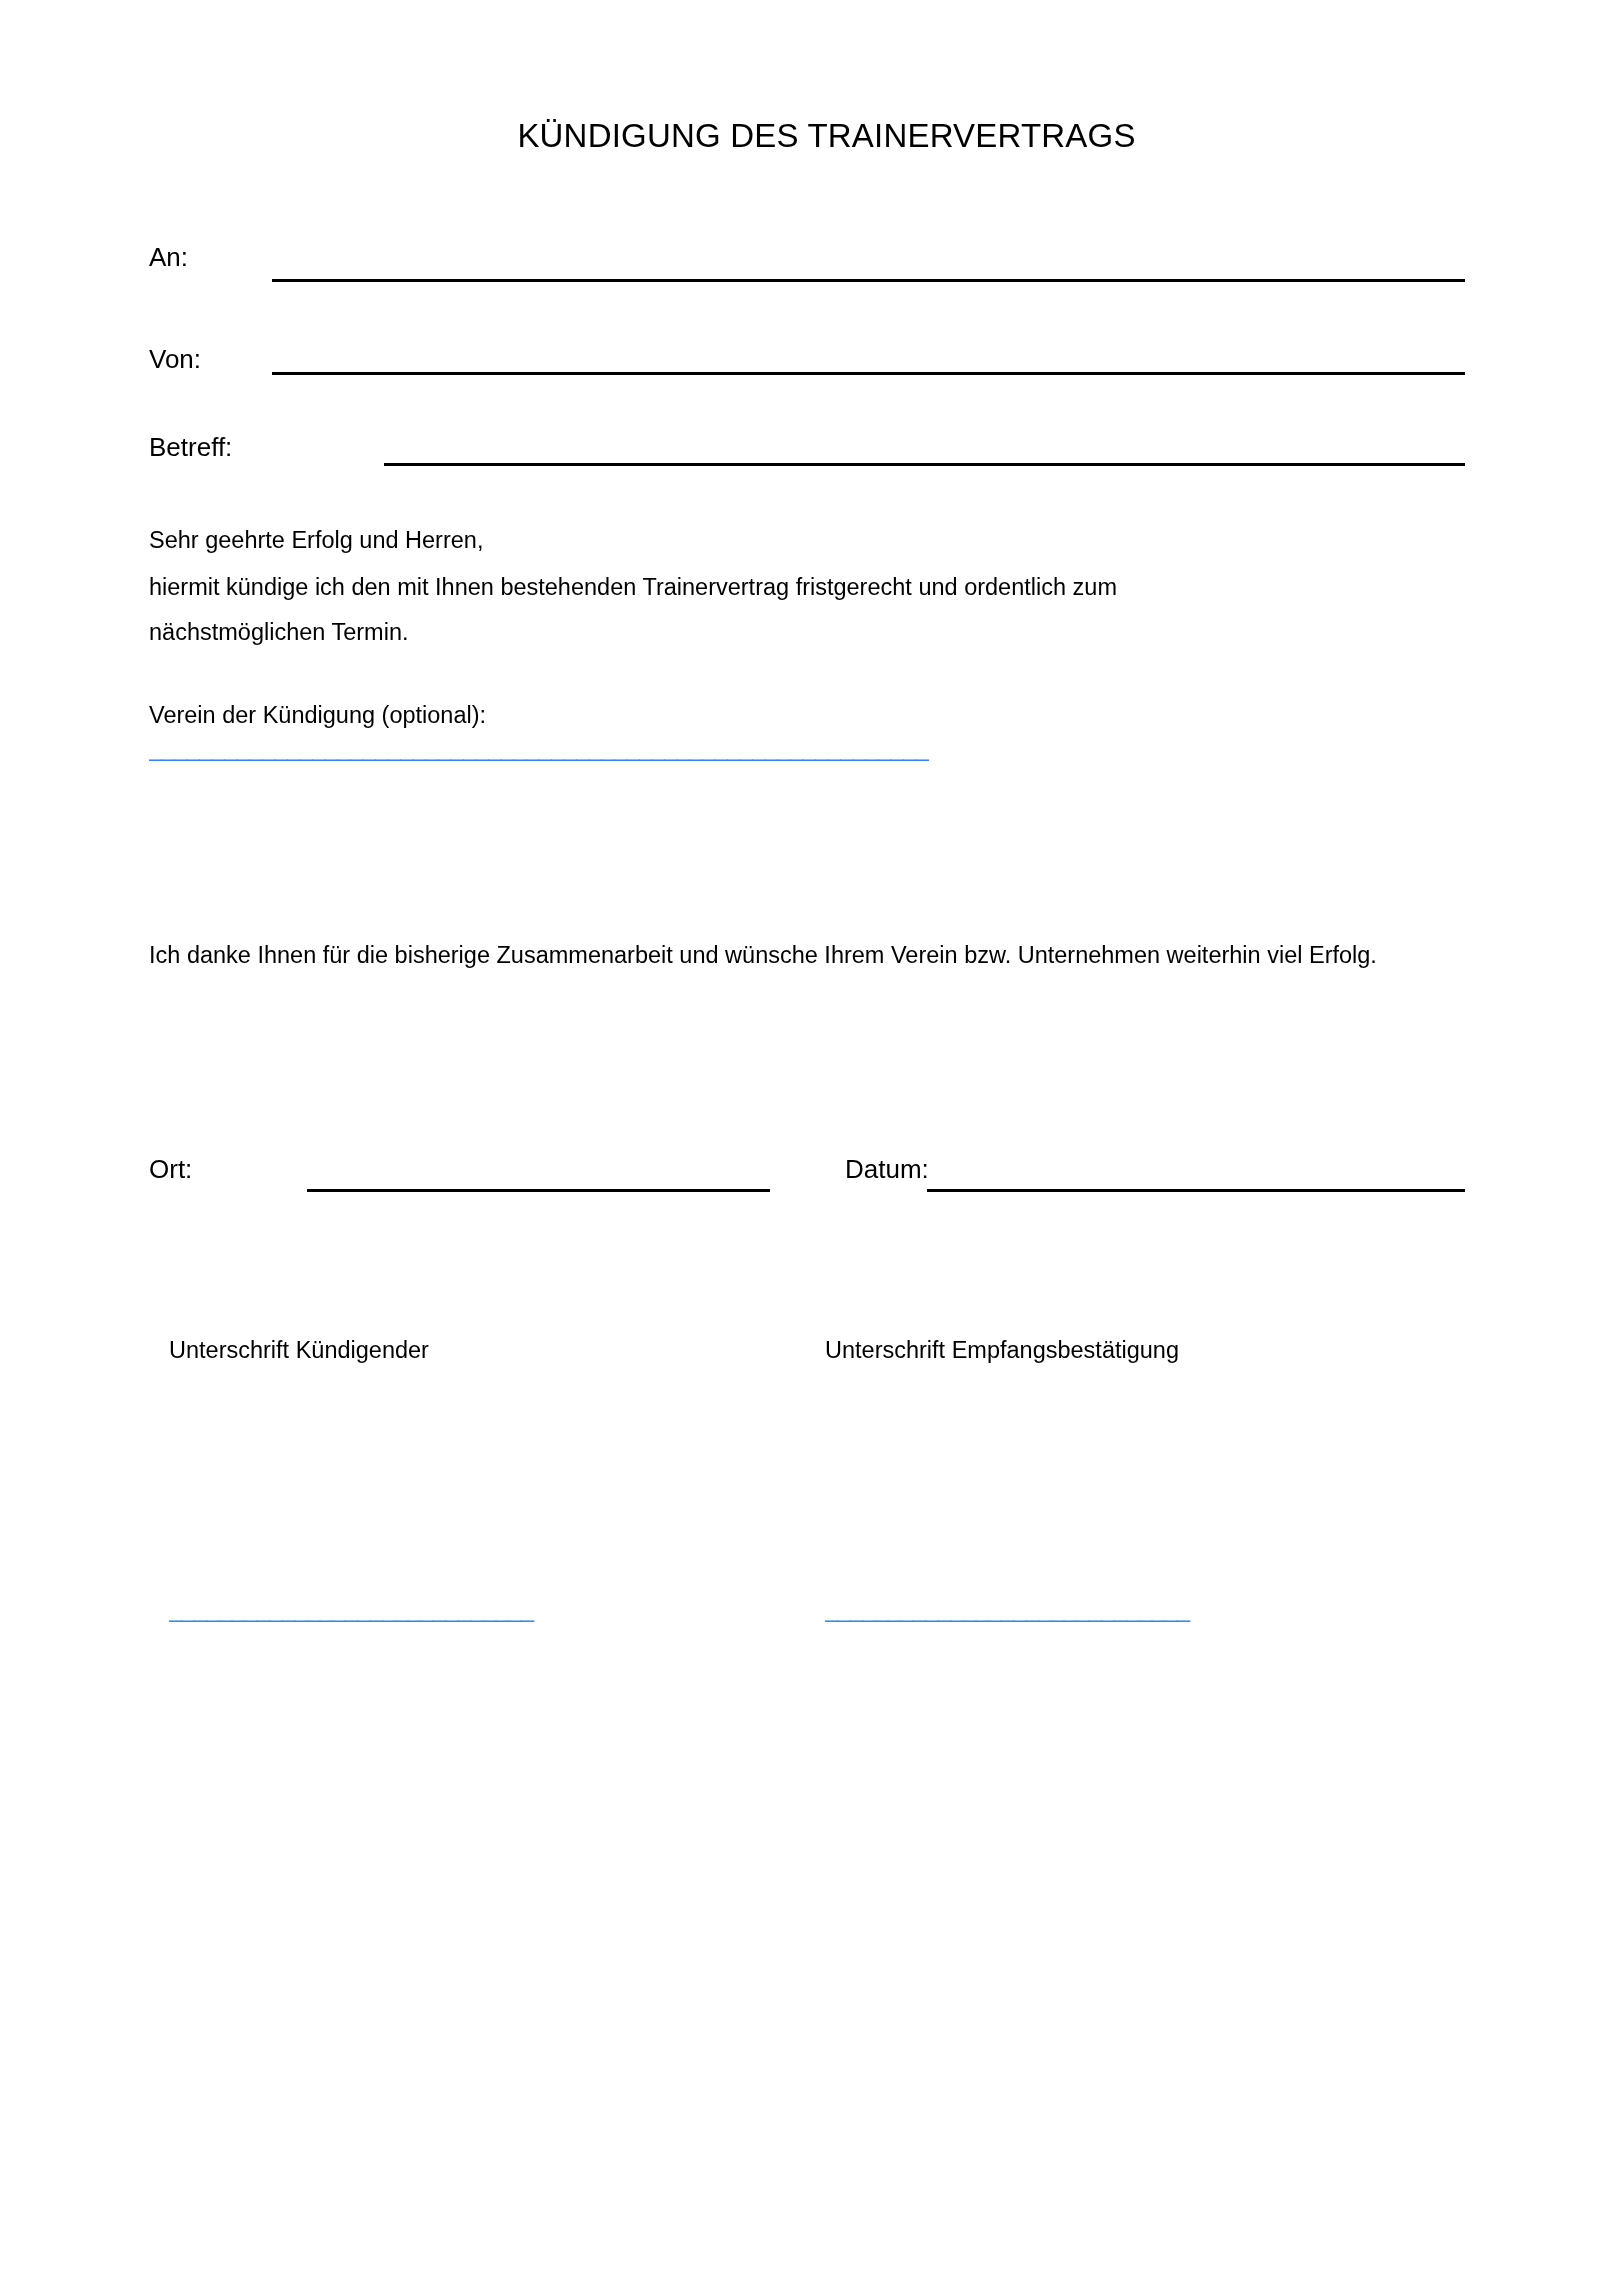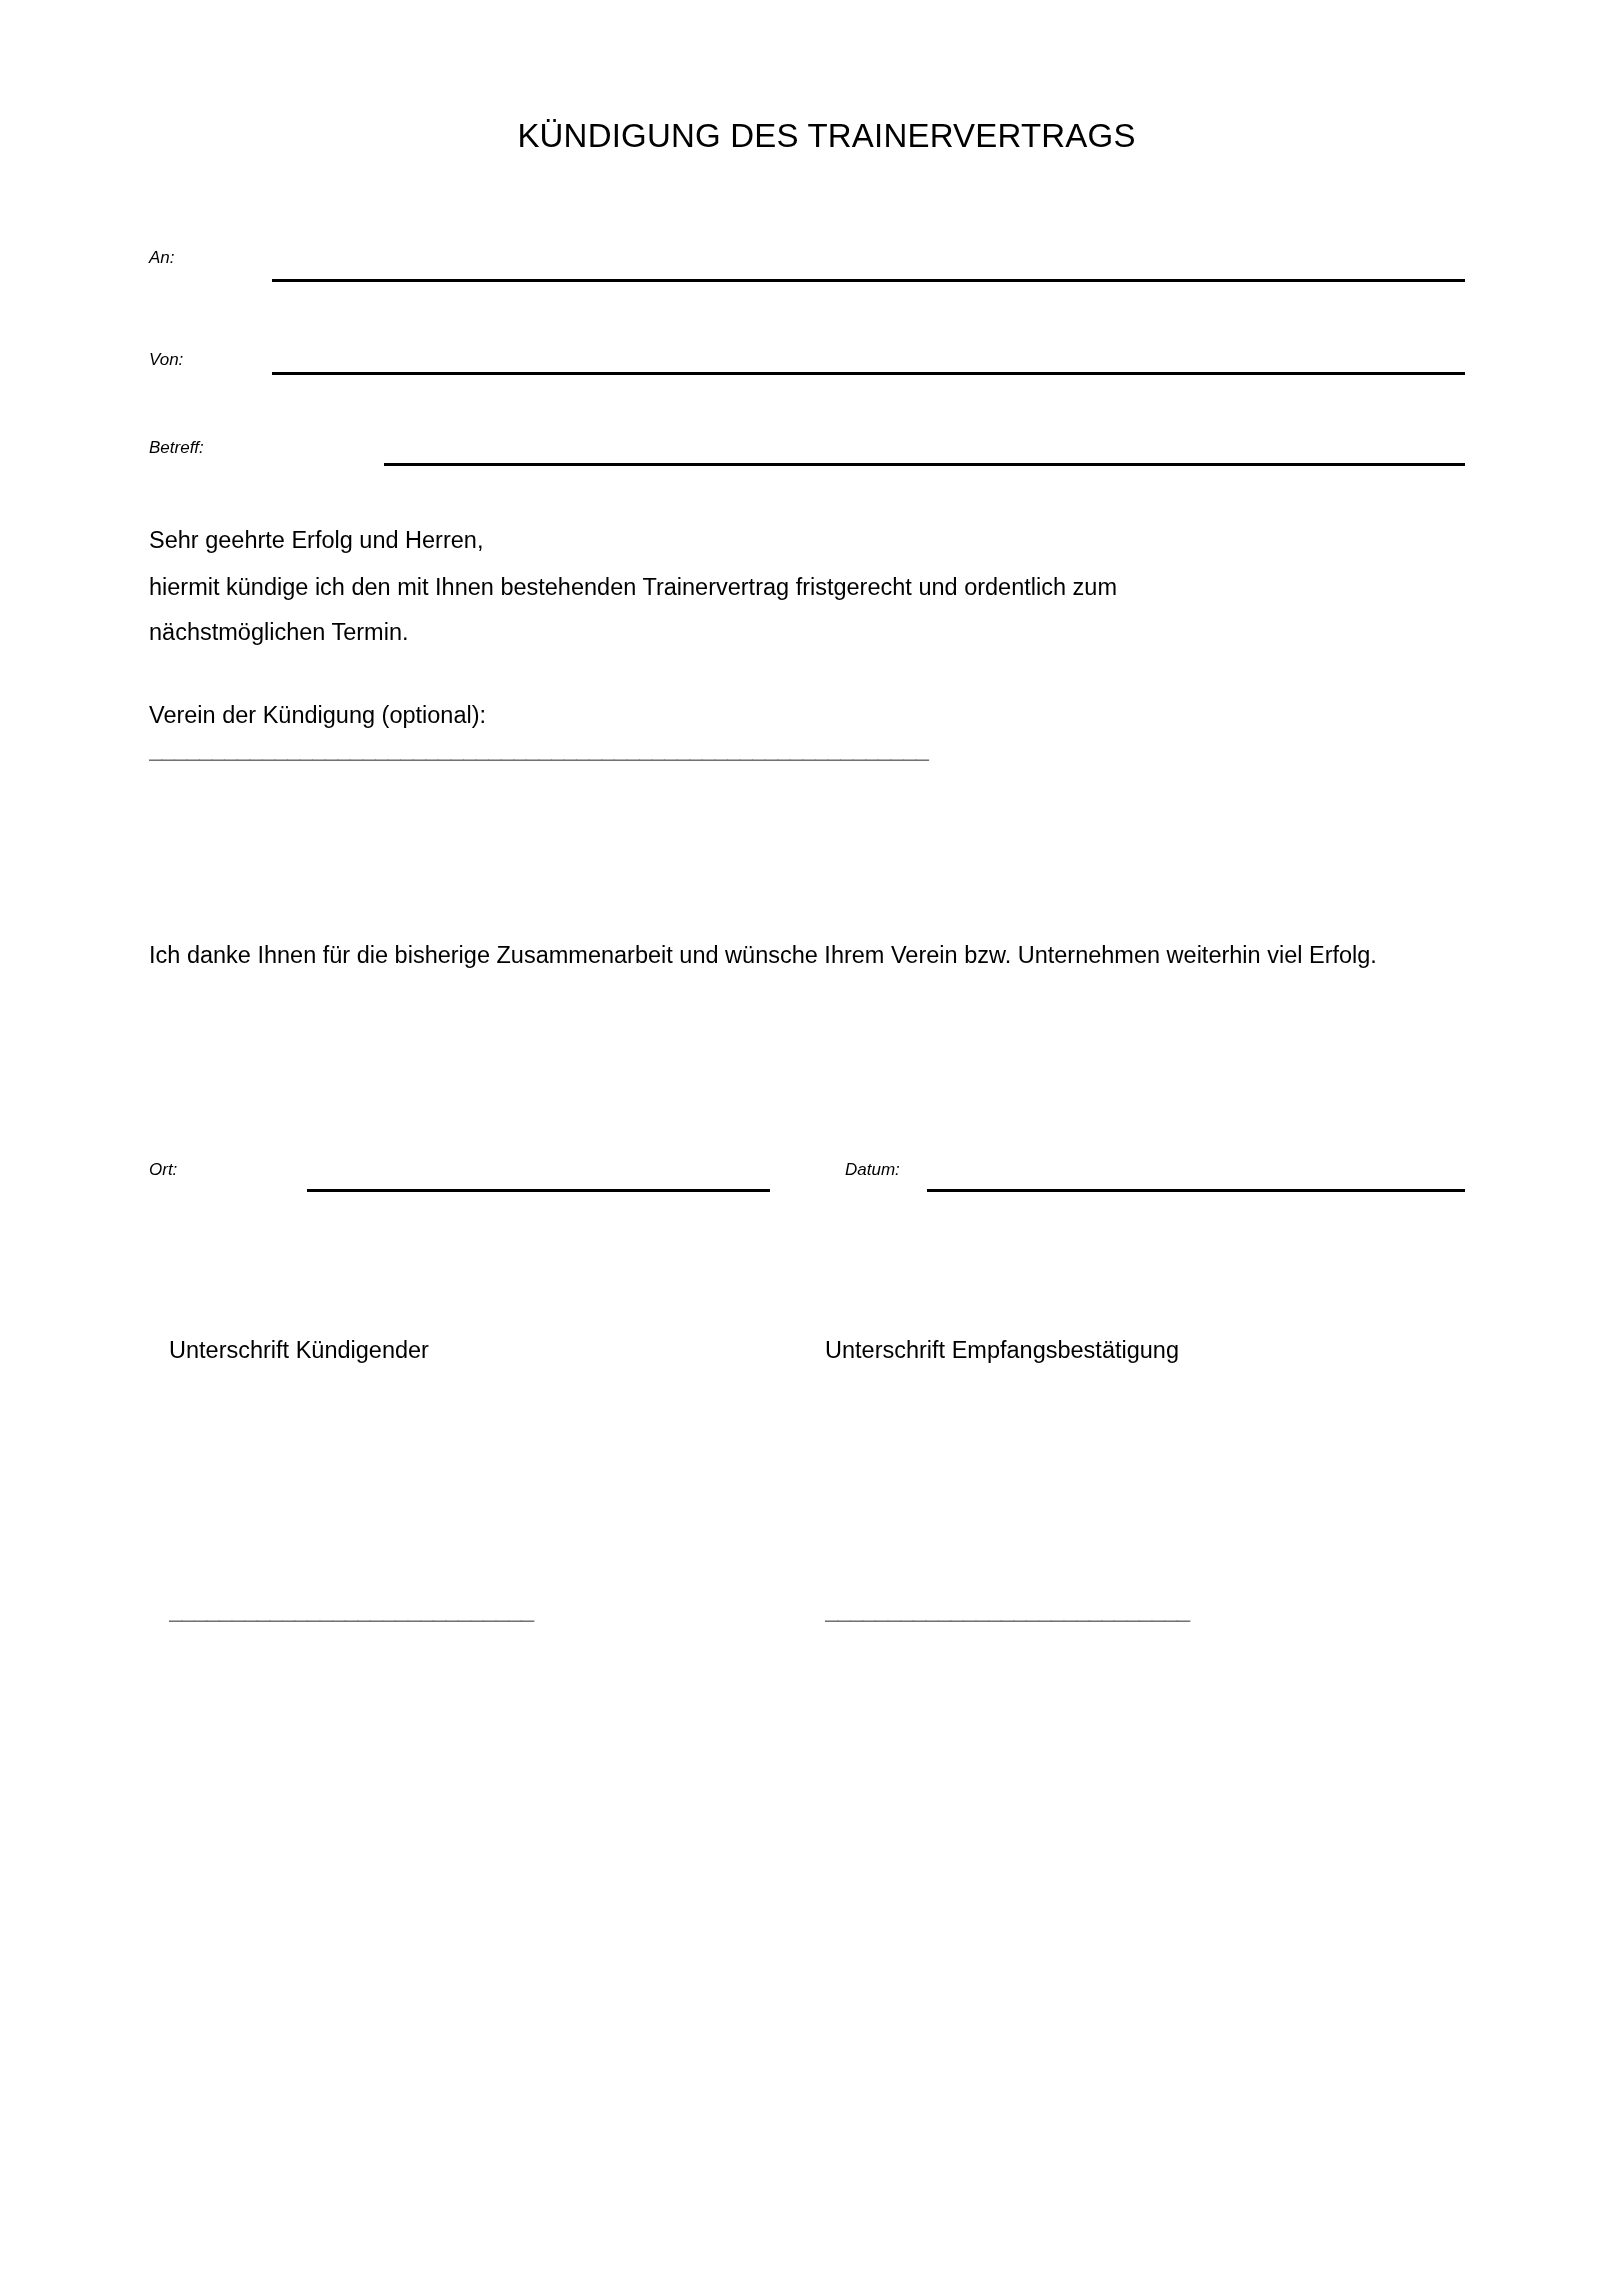--- a/index.html
+++ b/index.html
@@ -26,42 +26,41 @@
     text-align: center;
     font-size: 33px;
     line-height: 39px;
     letter-spacing: 0.2px;
     white-space: nowrap;
   }
 
   
   .label {
     position: absolute;
-    font-size: 17px;
+    font-size: 26px;
     line-height: 29px;
     white-space: nowrap;
-    font-style: italic;
   }
 
   
   .rule-thick {
     position: absolute;
     height: 0;
     border-top: 3.9px solid #000000;
   }
 
   
   .rule-underscore {
     position: absolute;
     font-size: 23.5px;
     line-height: 23.5px;
     letter-spacing: -0.5px;
     white-space: nowrap;
     overflow: hidden;
-    color: #737373;
+    color: #3b82f6;
   }
 
   
   .para {
     position: absolute;
     font-size: 23.5px;
     line-height: 43px;
     white-space: nowrap;
   }
 

